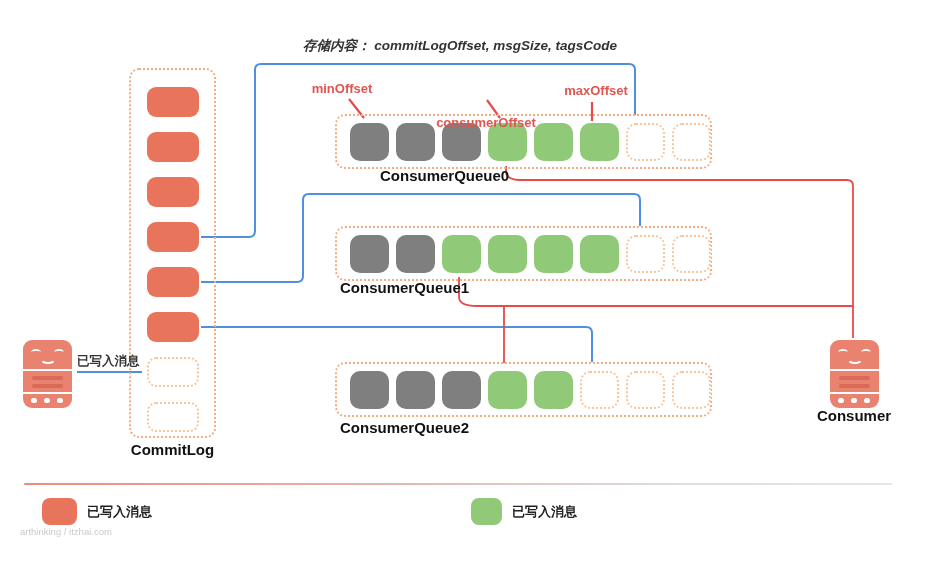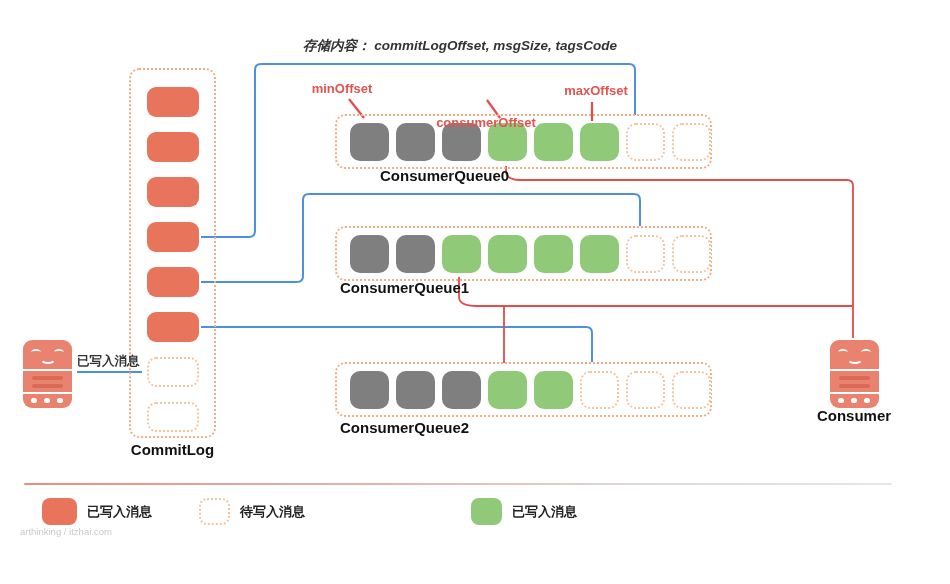--- a/index.html
+++ b/index.html
@@ -193,24 +193,20 @@
     <span class="dot" style="left:34px"></span>
   </div>
   <div class="block-label" id="consumer-label">Consumer</div>
 
   <div id="divider"></div>
 
   <div class="legend-item" id="legend-0">
     <span class="legend-swatch written"></span>
     <span class="lg-label">已写入消息</span>
   </div>
-  <div class="legend-item" id="legend-1">
-    <span class="legend-swatch empty"></span>
-    <span class="lg-label">待写入消息</span>
-  </div>
   <div class="legend-item" id="legend-3">
     <span class="legend-swatch unconsumed"></span>
     <span class="lg-label">已写入消息</span>
   </div>
 
   <div id="watermark">arthinking / itzhai.com</div>
 
 </div>
 
 </body></html>

